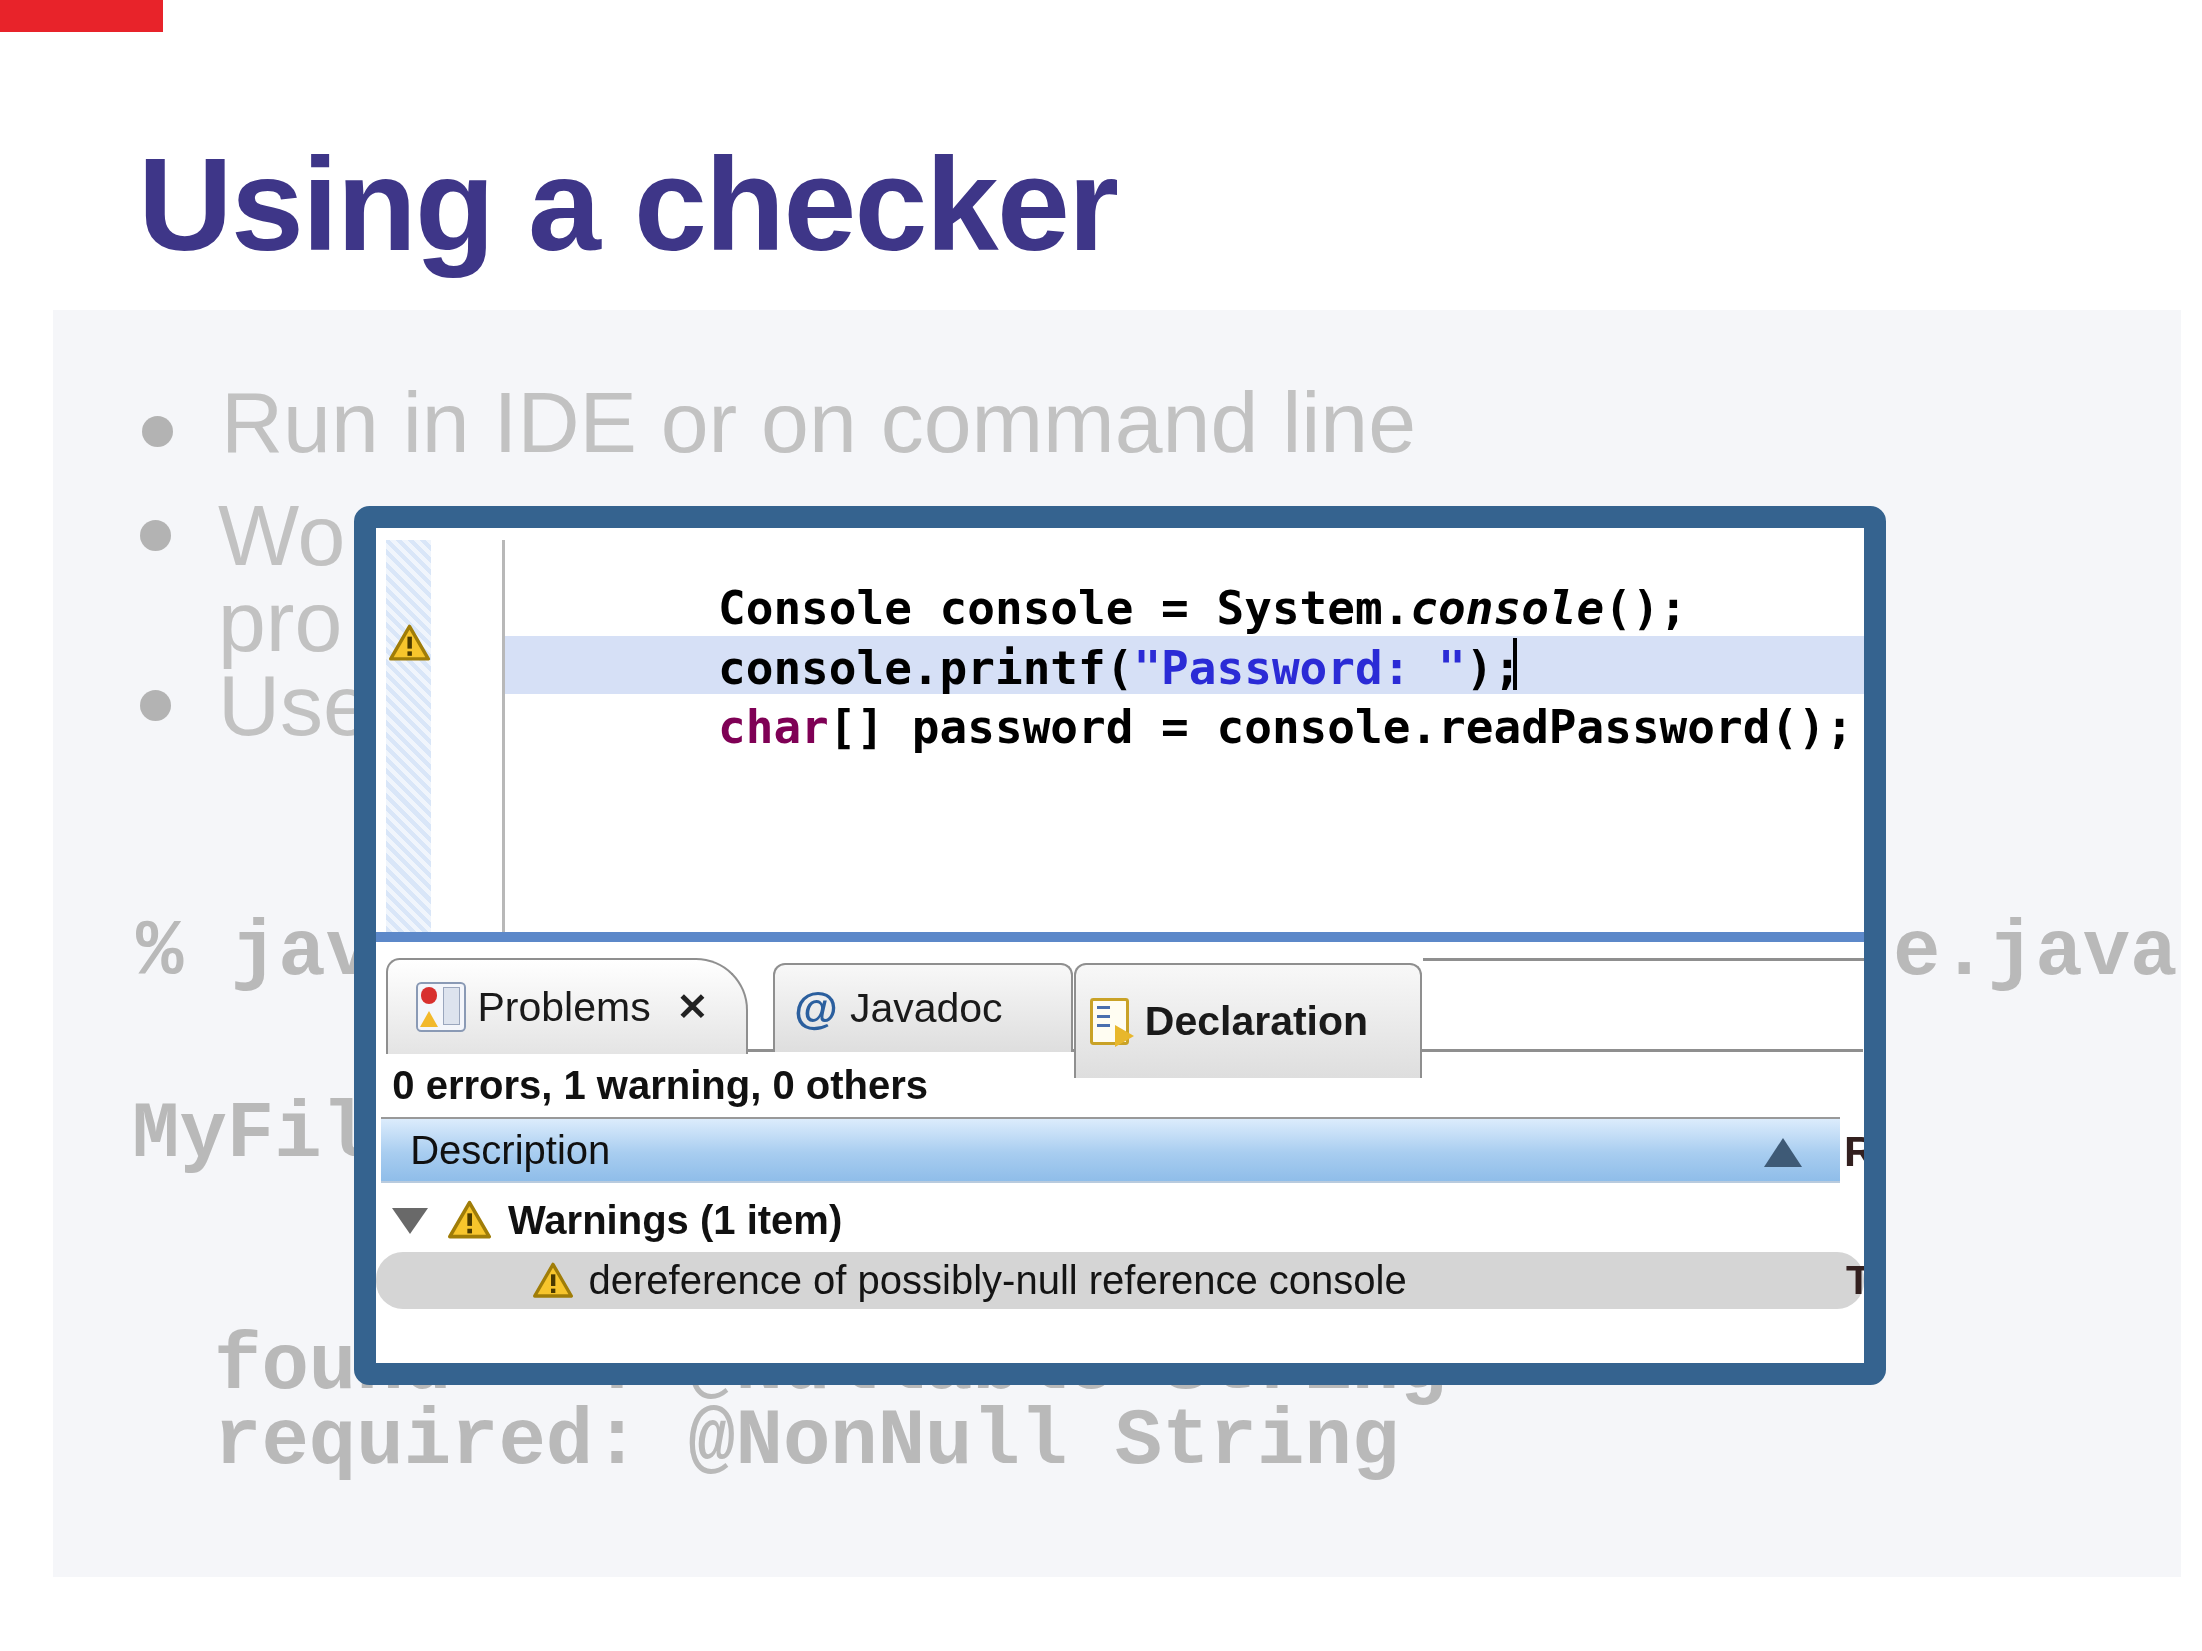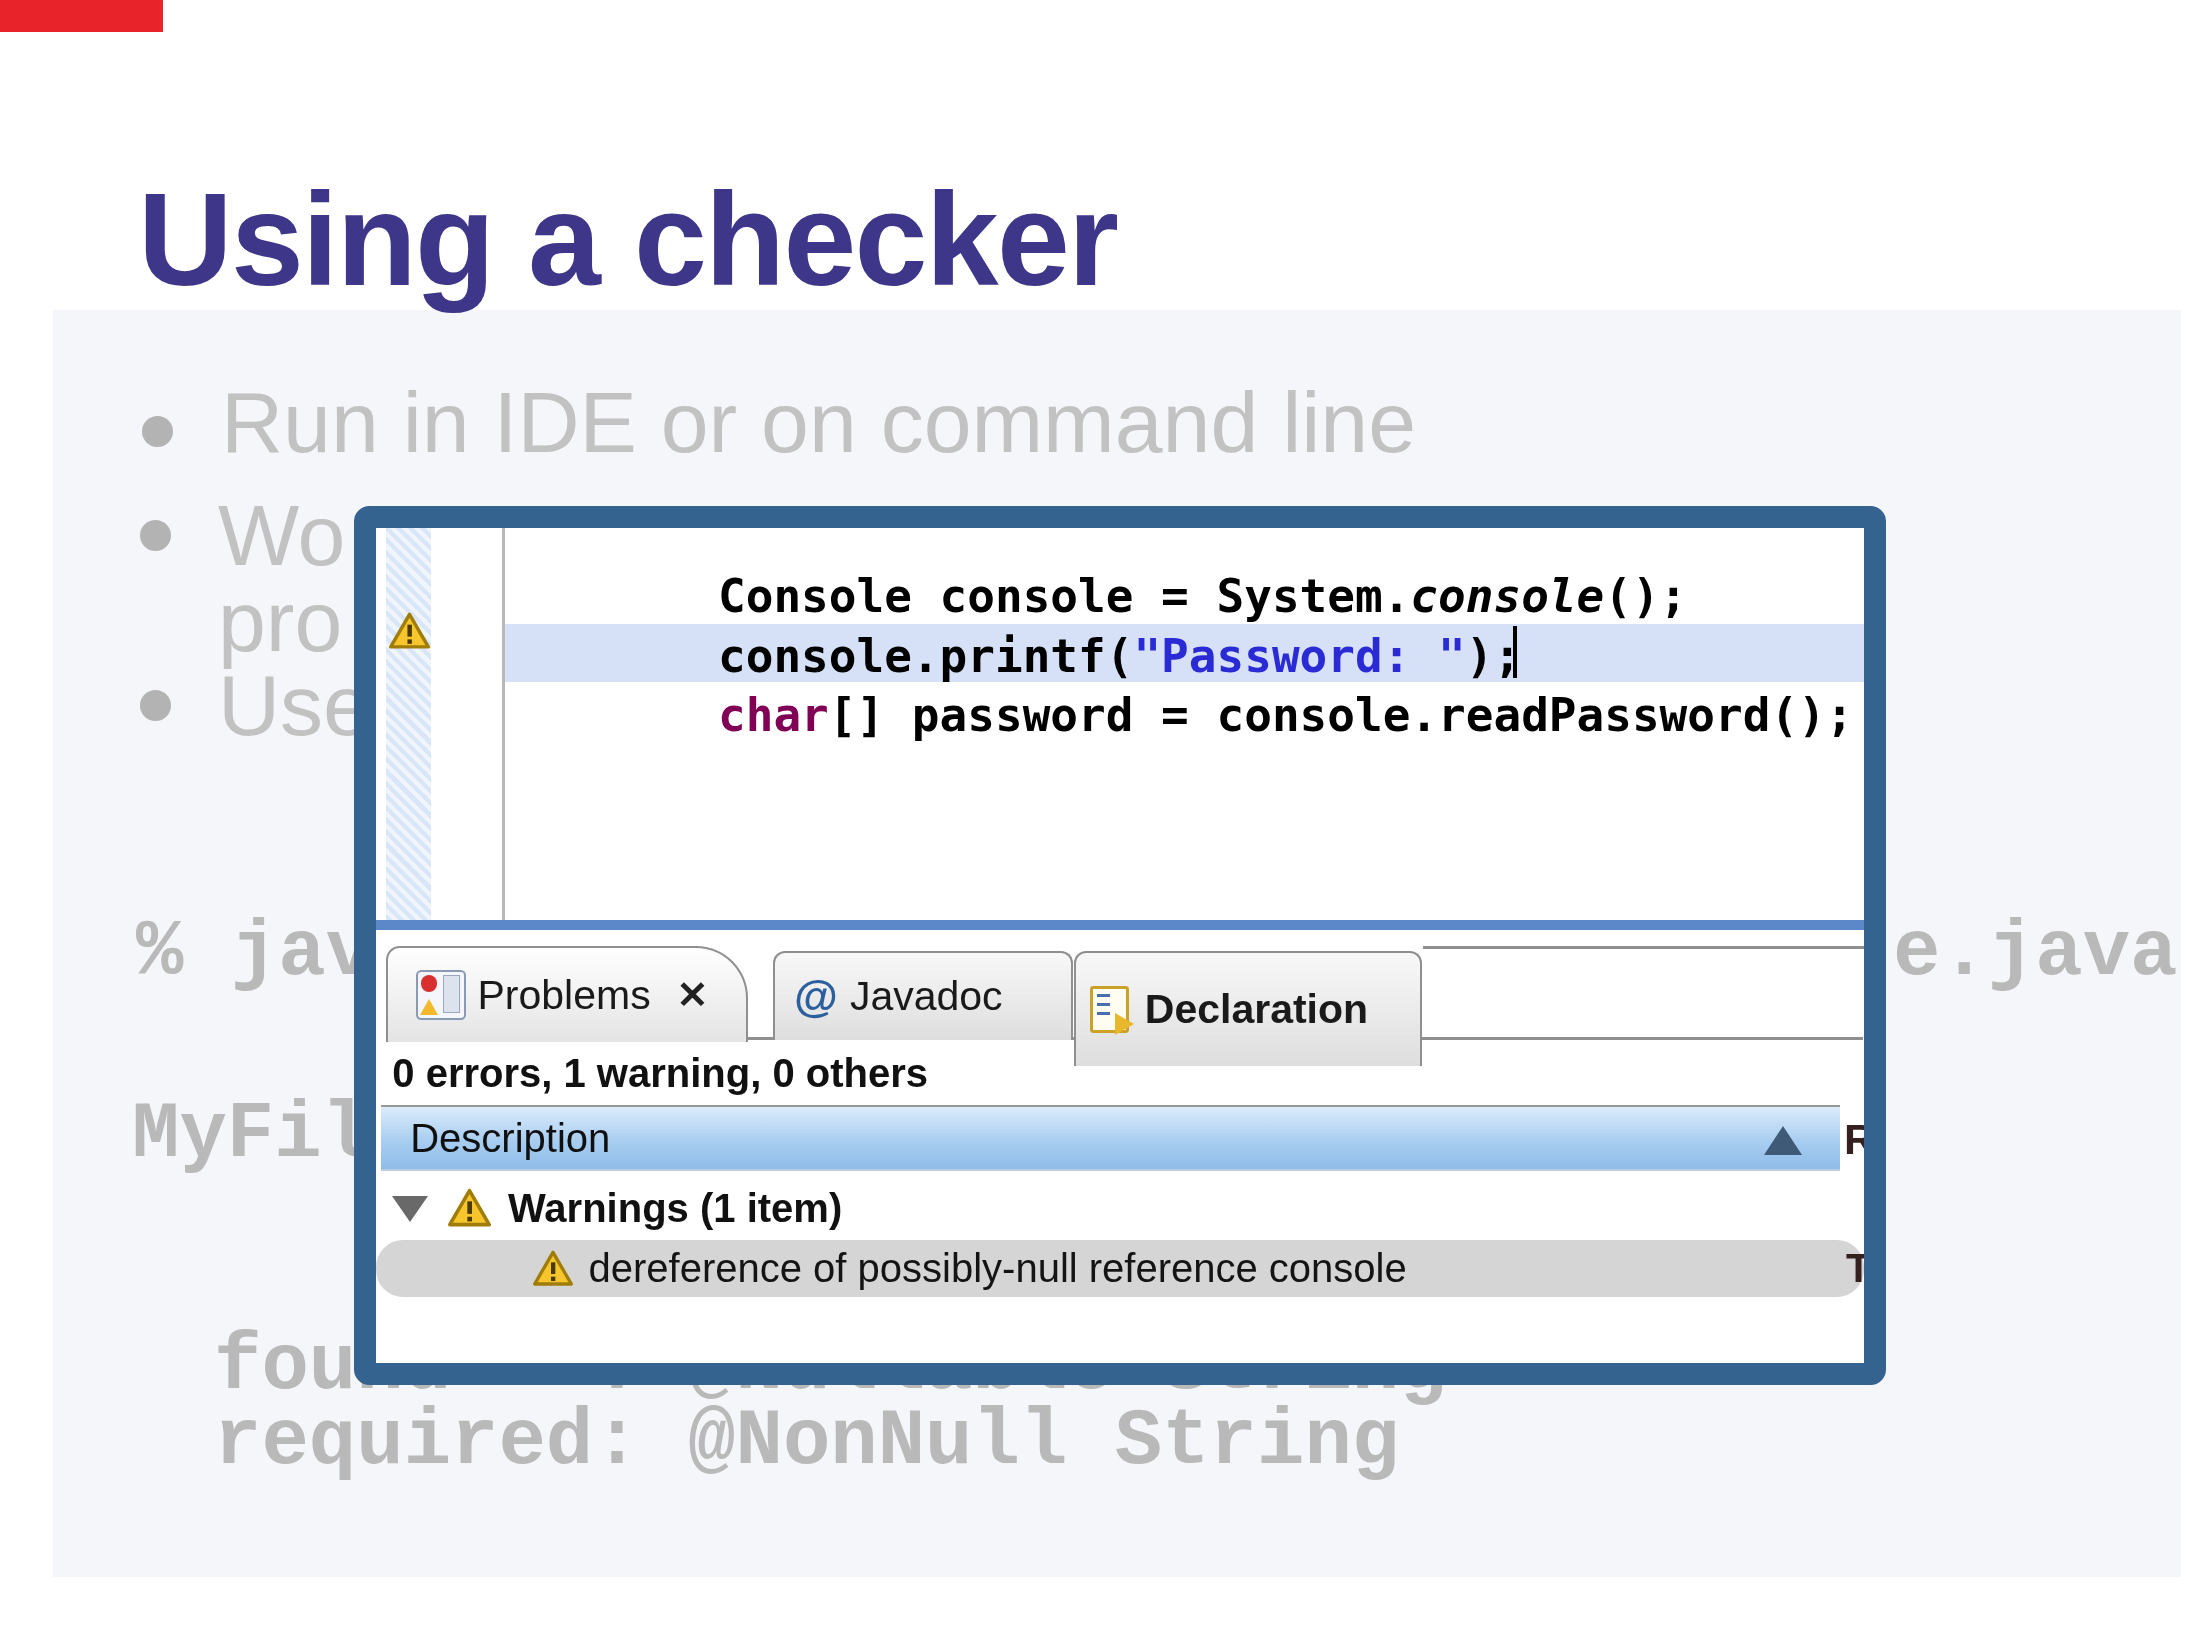--- a/index.html
+++ b/index.html
@@ -1,32 +1,32 @@
 <!DOCTYPE html>
 <html style="font-size:13.8px"><head>
 <meta charset="utf-8">
 <style>
   html,body{margin:0;padding:0;width:2203px;height:1652px;background:#ffffff;overflow:hidden;
             font-family:"Liberation Sans", sans-serif;}
   .abs{position:absolute;}
   
   #accent-bar{left:0;top:0;width:163px;height:32px;background:#e8232a;z-index:4;}
-  #slide-title{left:138px;top:129px;font-size:131px;font-weight:700;color:#3e3688;letter-spacing:-1.7px;z-index:3;margin-top:35px;}
+  #slide-title{left:138px;top:129px;font-size:131px;font-weight:700;color:#3e3688;letter-spacing:-1.7px;z-index:3;}
   #content-panel{left:53px;top:310px;width:2128px;height:1267px;background:#f5f6f9;z-index:0;}
 
   .bullet-dot{width:31px;height:31px;border-radius:50%;background:#b3b3b3;z-index:1;}
   .bullet-text{font-size:86px;color:#c2c2c2;z-index:1;line-height:1;white-space:pre;}
 
   .mono-gray{font-family:"Liberation Mono", monospace;font-weight:700;font-size:79px;line-height:1;
              color:#b9b9b9;z-index:1;white-space:pre;}
 
   
   #ide-box{left:354px;top:506px;width:1532px;height:879px;box-sizing:border-box;
            border:22.4px solid #35638f;border-radius:15.5px;background:#ffffff;z-index:5;overflow:hidden;}
-  #ide-inner{position:absolute;left:0;top:0;width:1488px;height:835px;}
+  #ide-inner{position:absolute;left:0;top:12px;width:1488px;height:835px;}
 
   
   #editor{left:0;top:0;width:1488px;height:392px;background:#ffffff;}
   #gutter{left:9.5px;top:0;width:45px;height:392px;
           background:
             repeating-linear-gradient(45deg,#d9e6f8 0 4.3px,#f0f5fc 4.3px 8.6px),
             #e3ecf9;}
   #editor-vline{left:126px;top:0;width:2.6px;height:392px;background:#b8b8b8;}
   #hl-line{left:129px;top:96px;width:1359px;height:58px;background:#d6e0f6;}
   .codeline{position:absolute;left:342px;font-family:"DejaVu Sans Mono", monospace;

